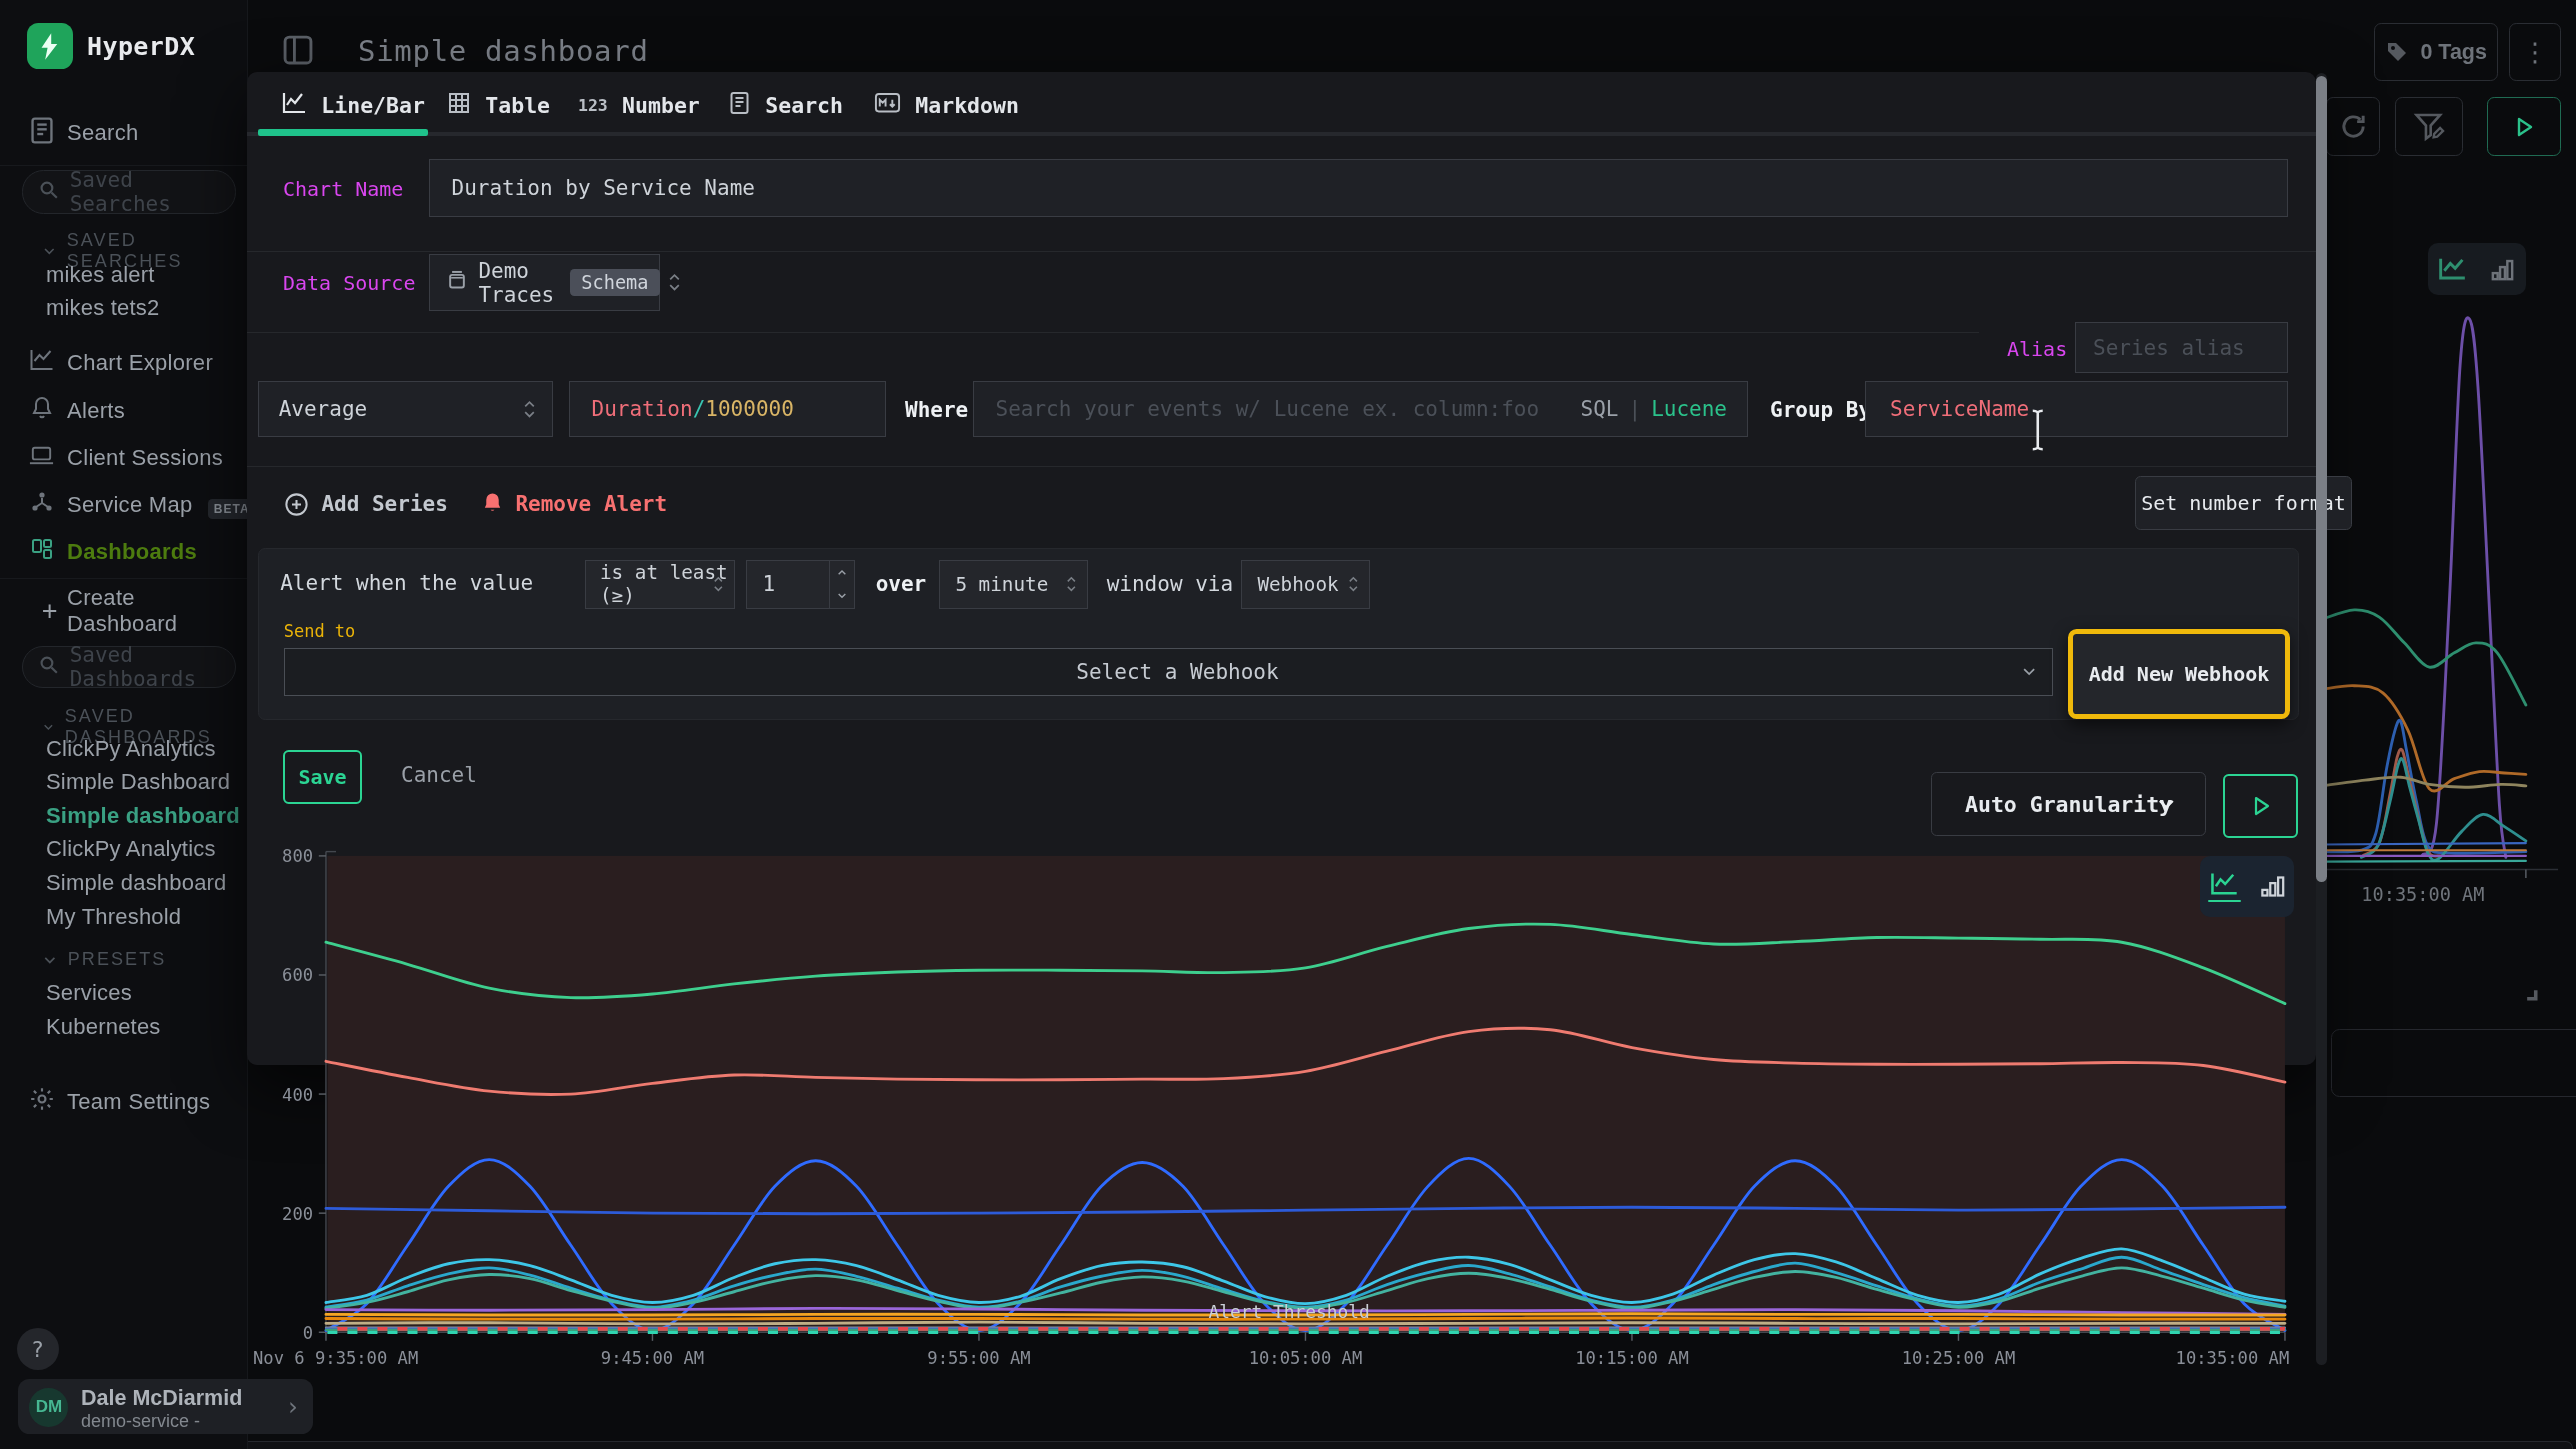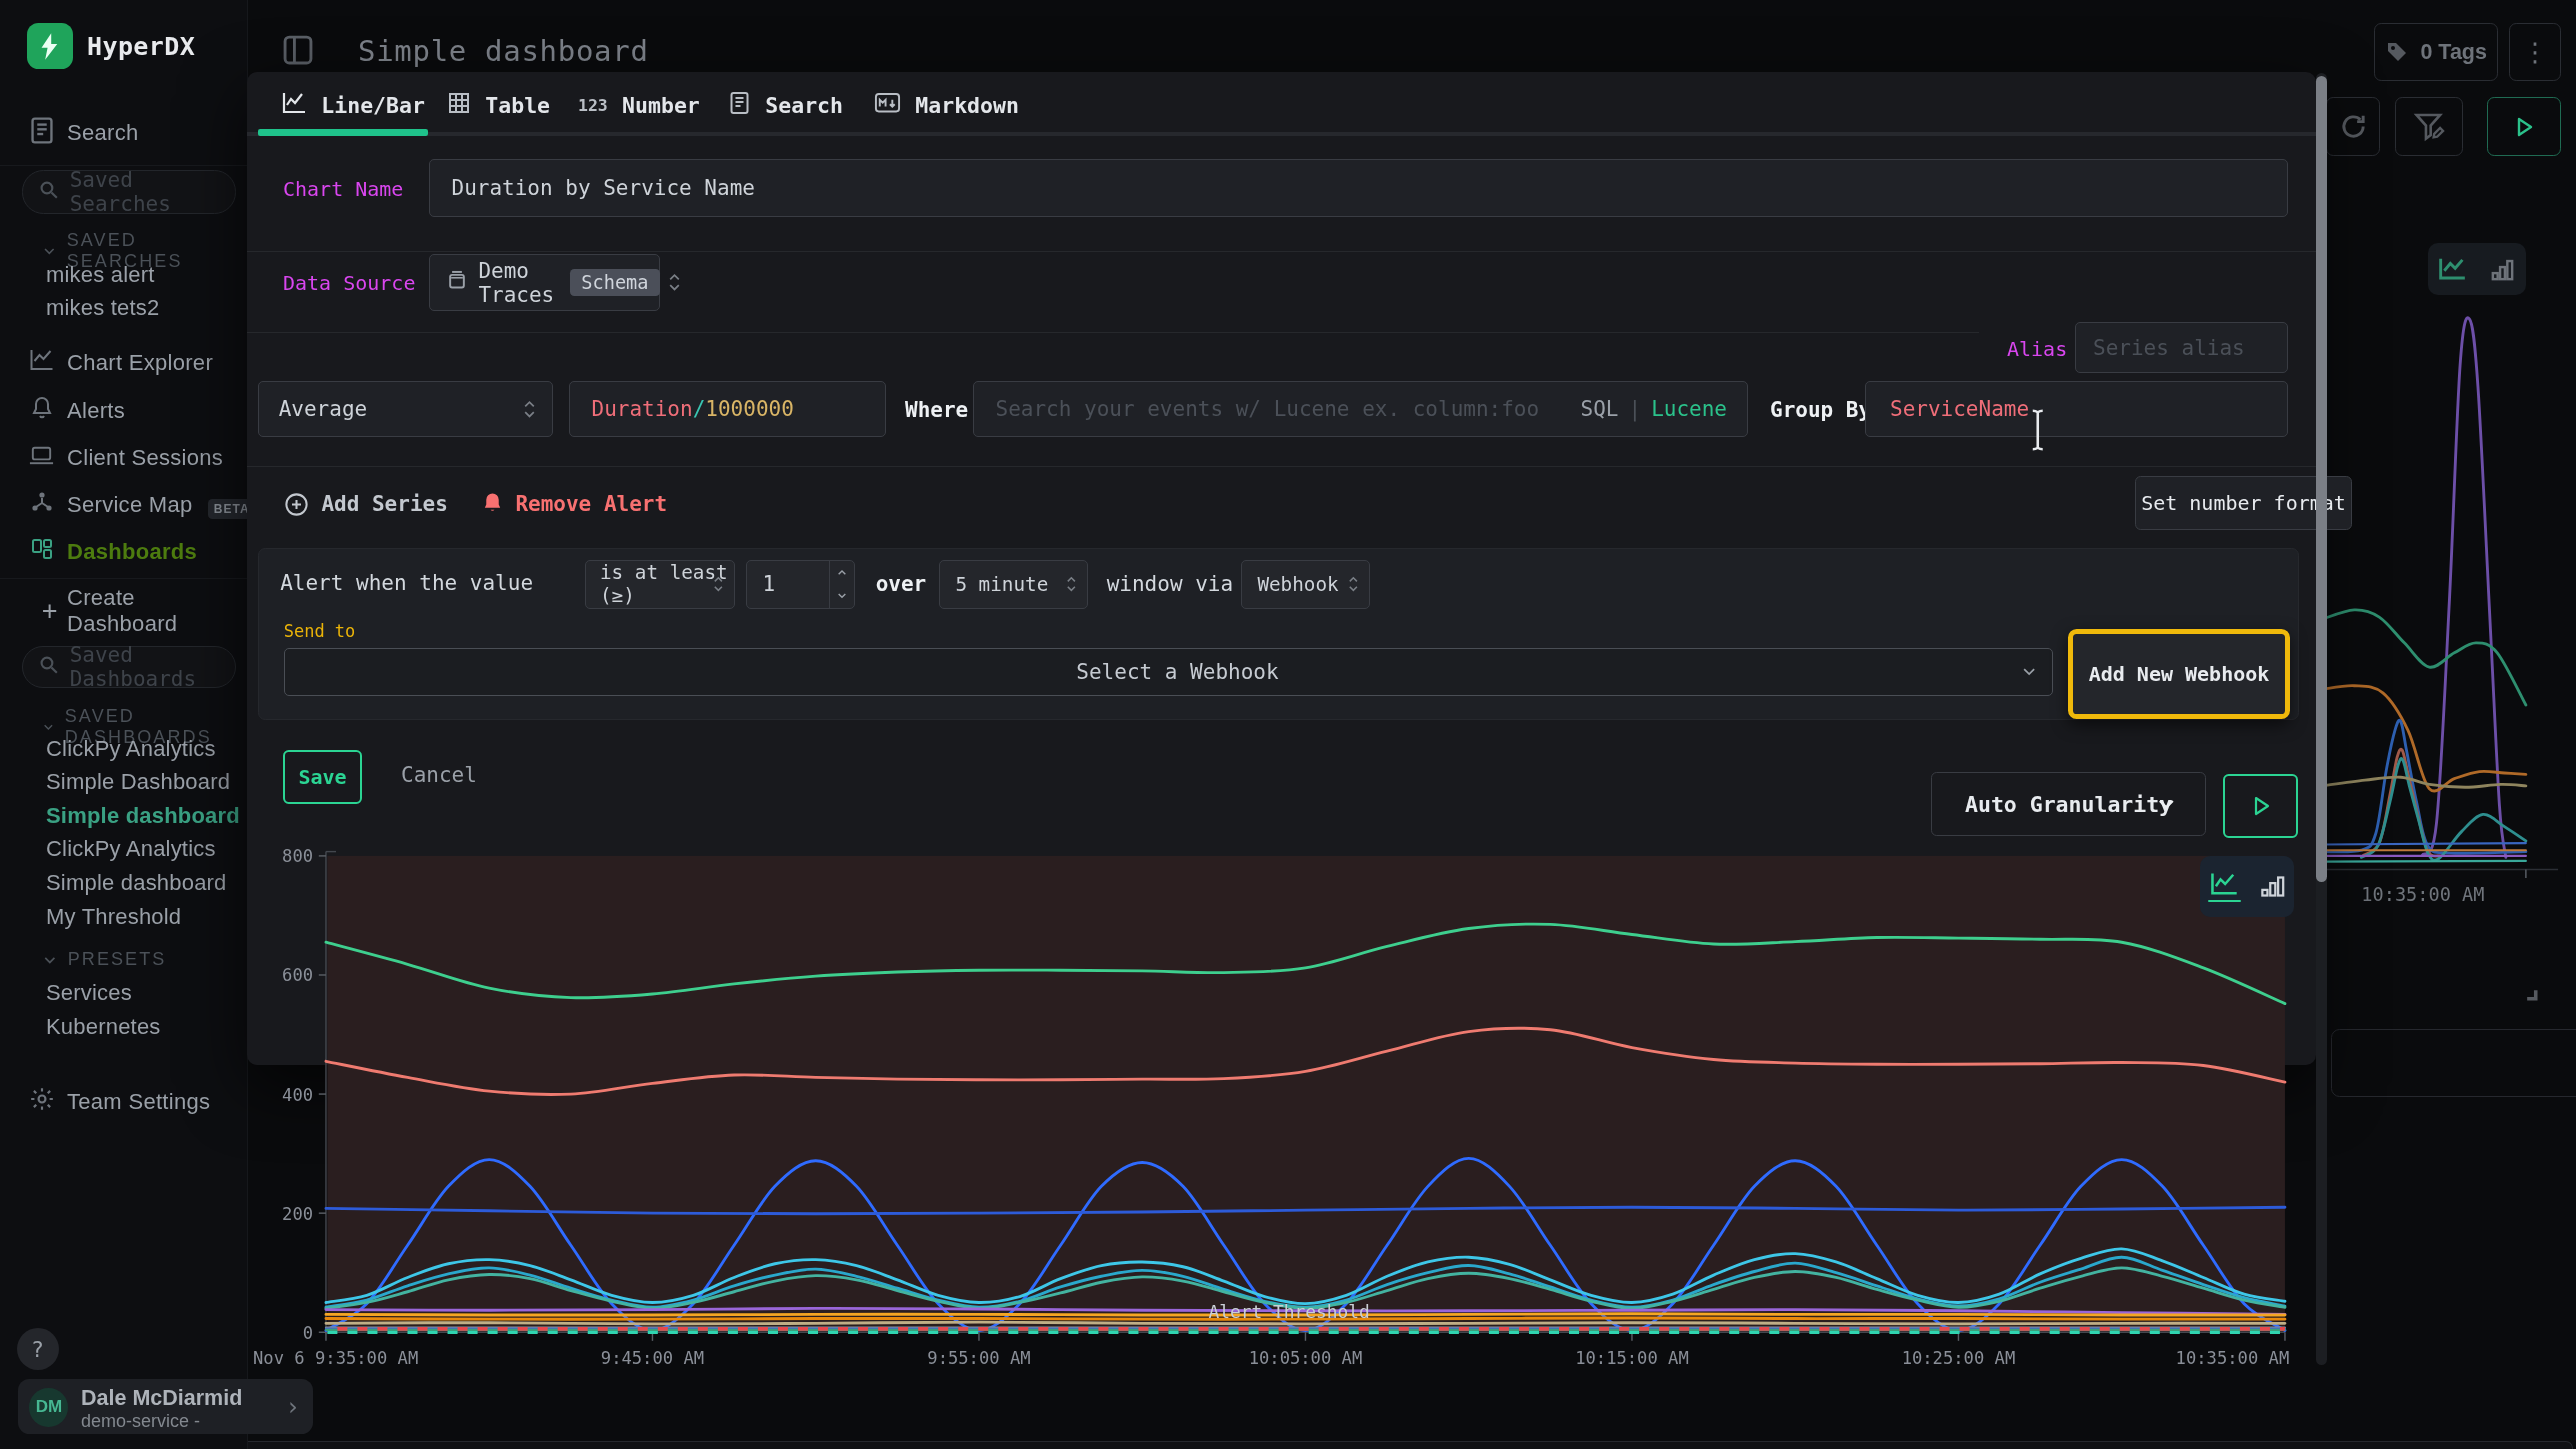--- a/index.html
+++ b/index.html
@@ -38,21 +38,21 @@
   .bottom-strip{position:absolute;left:5.7px;top:1441px;width:2565px;height:8.6px;background:#101114;border:1.4px solid #26282e;border-bottom:none;border-radius:7.2px 7.2px 0 0;}
 
   
   .modal{position:absolute;left:247px;top:72px;width:2069px;height:993px;background:#18191d;border-radius:10px;box-shadow:0 21.5px 64px rgba(0,0,0,.65);}
   .tab{position:absolute;top:13px;height:40px;display:flex;align-items:center;gap:14.3px;color:#e3e6ea;font-size:21.5px;font-weight:bold;}
   .tab .tic{color:#b9bec5;}
   .tabtrack{position:absolute;left:0;top:60px;width:2069px;height:4.3px;background:#26282d;}
   .tabactive{position:absolute;left:10.7px;top:57px;width:170px;height:7.2px;background:#1fc28b;border-radius:2.1px;}
   .flabel{position:absolute;color:#d946ef;font-size:20px;}
   .blabel{position:absolute;color:#eef1f4;font-size:21px;font-weight:bold;}
-  .inp{position:absolute;background:#1f2126;border:1.4px solid #393c43;border-radius:5px;display:flex;align-items:center;color:#ced3d9;font-size:21px;}
+  .inp{position:absolute;background:#1f2126;border:1.4px solid #393c43;border-radius:0;display:flex;align-items:center;color:#ced3d9;font-size:21px;}
   .inp .ph{color:#4b5058;}
   .mdiv{position:absolute;left:0;width:2069px;height:1.4px;background:#26282c;}
   .chev2{display:inline-flex;flex-direction:column;gap:1.4px;align-items:center;}
   .badge{background:#4b4f59;color:#d0d5dc;border-radius:4.3px;padding:2.9px 11.4px;font-size:18.6px;}
   .link{position:absolute;display:flex;align-items:center;gap:11.4px;font-size:21px;color:#c3c8cf;}
   .alertcard{position:absolute;left:10.7px;top:476px;width:2039px;height:170px;background:#1e2025;border:1.4px solid #26282d;border-radius:7.2px;}
   .btn{position:absolute;border:1.4px solid #393c43;border-radius:5.7px;background:#1f2126;color:#e8ebef;font-size:20px;font-weight:bold;display:flex;align-items:center;justify-content:center;}
   .savebtn{border:2.1px solid #2bd493;color:#2bd493;background:transparent;}
   .webhookbtn{position:absolute;left:1821px;top:557px;width:212px;height:80px;background:#24262b;border:5.7px solid #f0b90b;border-radius:8.6px;display:flex;align-items:center;justify-content:center;color:#e8ebef;font-size:20px;font-weight:bold;box-shadow:0 5.7px 15.7px rgba(0,0,0,.55);}
   .sb-track{position:absolute;left:2316px;top:73px;width:11.4px;height:1292px;background:#1c1e22;border-radius:5.7px;}

